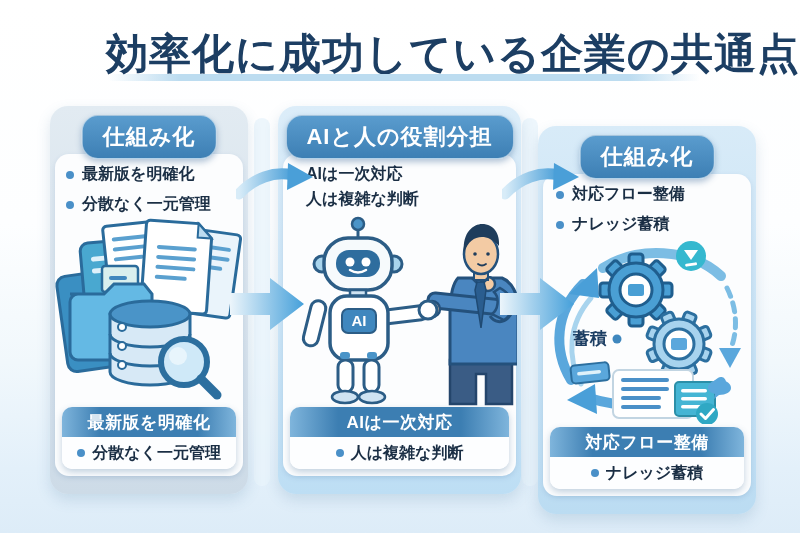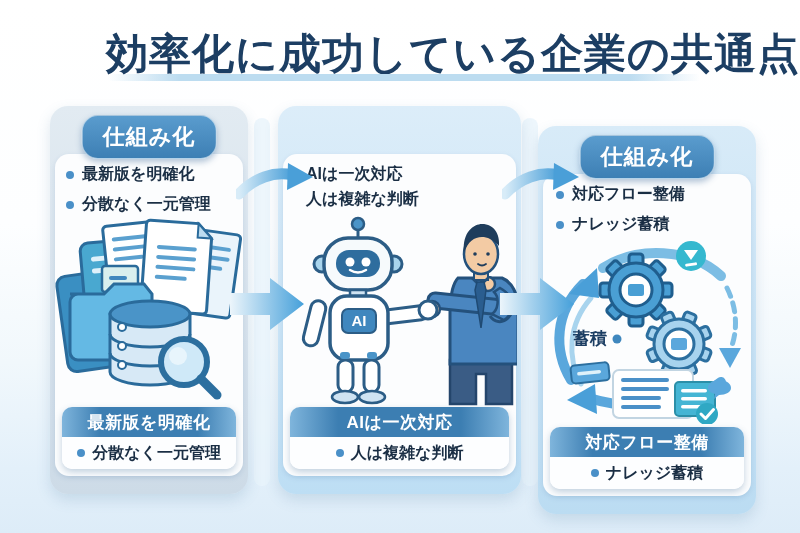--- a/index.html
+++ b/index.html
@@ -157,20 +157,21 @@
     <div class="footer-box">
       <div class="footer-band">最新版を明確化</div>
       <div class="footer-body">
         <span class="dot"></span>
         <span class="footer-point">分散なく一元管理</span>
       </div>
     </div>
   </div>
 
   <div class="card card-2">
+    <div class="pill">AIと人の役割分担</div>
     <div class="panel"></div>
     <div class="points points-c2">
       <div class="point-row">
         <span class="point-text">AIは一次対応</span>
       </div>
       <div class="point-row">
         <span class="point-text">人は複雑な判断</span>
       </div>
     </div>
 

